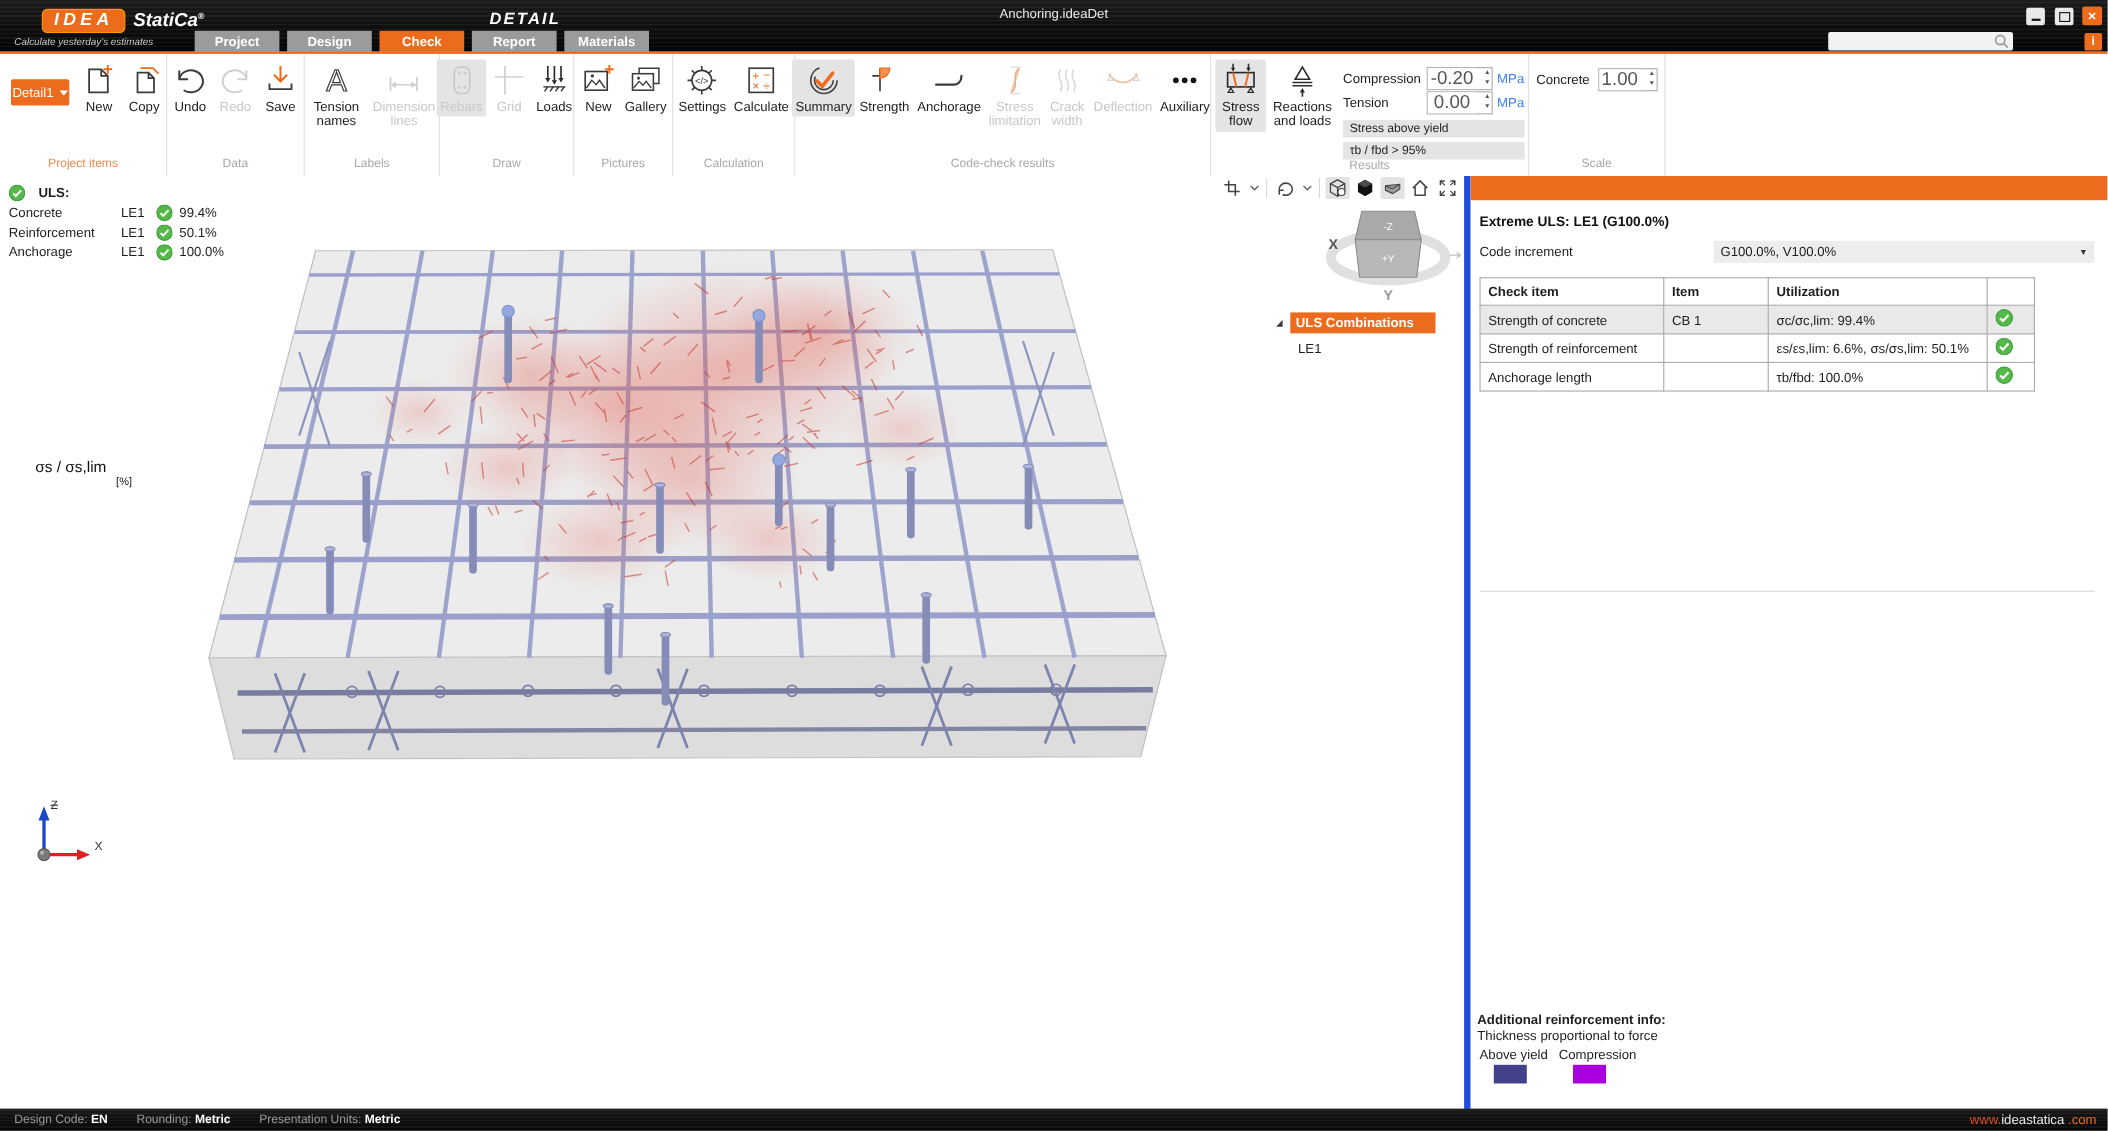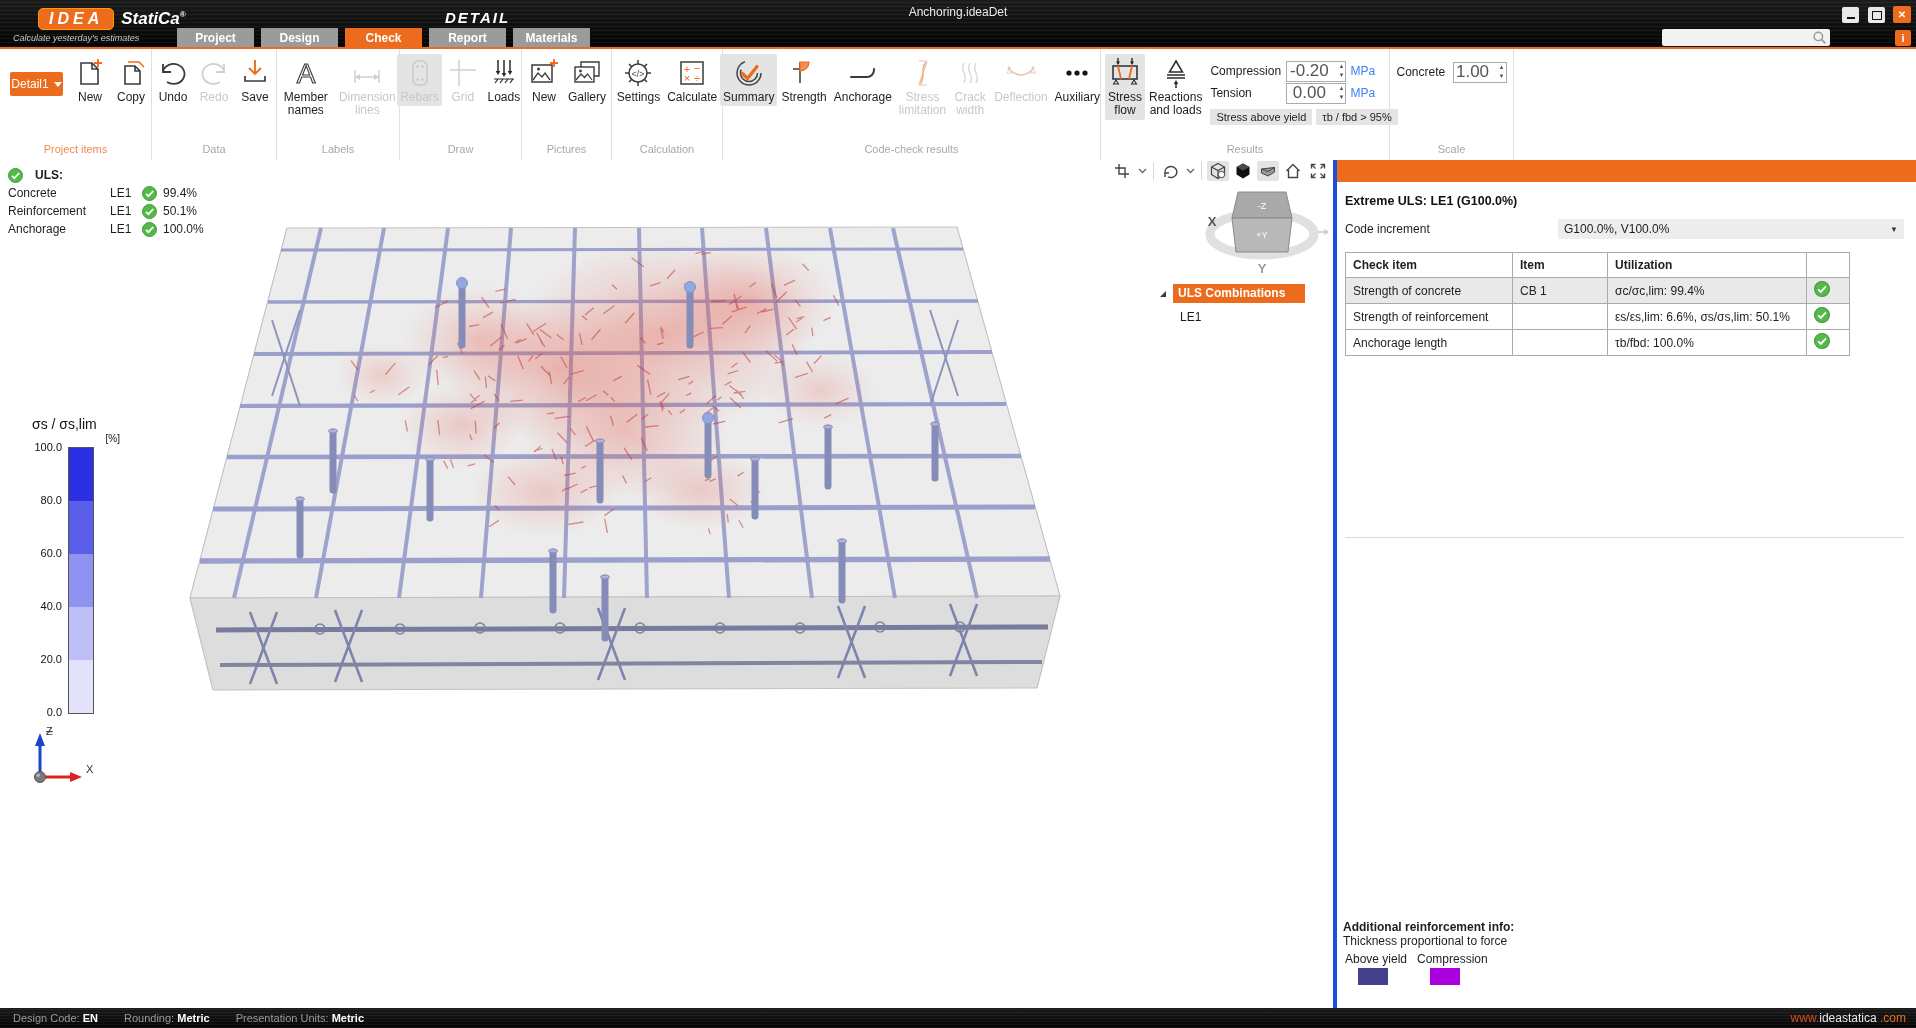--- a/index.html
+++ b/index.html
@@ -56,26 +56,26 @@
     border-radius:2px;display:flex;align-items:center;justify-content:center;gap:5px;cursor:pointer;}
   .results-col{display:flex;flex-direction:column;padding-top:6px;margin-left:4px;}
   .num-row{display:flex;align-items:center;gap:4px;height:22px;}
   .num-row .nlbl{width:72px;font-size:12px;color:#1e1e1e;}
   .spin{position:relative;width:58px;height:19px;border:1px solid #ababab;background:#fff;}
   .spin input{width:40px;height:17px;border:none;outline:none;text-align:center;font-size:17px;
     font-family:"Liberation Sans",sans-serif;color:#555;}
   .spin .arrows{position:absolute;right:1px;top:0;display:flex;flex-direction:column;font-size:6px;
     color:#555;line-height:9px;cursor:pointer;}
   .unit{font-size:12px;color:#3b82f6;}
-  .toggle-row{display:flex;gap:4px;margin-top:5px;}
+  .toggle-row{display:flex;gap:4px;margin-top:5px;flex-direction:column;}
   .togglebtn{background:#e4e4e4;font-size:11px;color:#1e1e1e;padding:2px 6px;white-space:nowrap;cursor:pointer;}
 
   
   .main{position:absolute;left:0;top:160px;width:1916px;height:848px;display:flex;}
-  .viewport{position:relative;width:1337px;height:848px;background:#fff;border-right:4px solid #1d4ed8;box-sizing:border-box;}
+  .viewport{position:relative;width:1337px;height:848px;background:#fff;border-right:6px solid #1d4ed8;box-sizing:border-box;}
   .scene{position:absolute;left:0;top:0;}
   .vptools{position:absolute;right:4px;top:0;height:22px;display:flex;align-items:center;gap:3px;}
   .vtb{width:22px;height:20px;display:flex;align-items:center;justify-content:center;border-radius:2px;cursor:pointer;}
   .vtb.sel{background:#e3e3e3;}
   .vsep{width:1px;height:18px;background:#d8d8d8;margin:0 2px;}
 
   .uls-summary{position:absolute;left:8px;top:6px;font-size:12px;color:#1e1e1e;}
   .uls-row{display:flex;align-items:center;height:18px;gap:6px;}
   .uls-name{width:96px;}
   .uls-case{width:26px;}
@@ -229,21 +229,21 @@
       </div>
       <div class="glabel">Data</div>
     </div>
 
     <div class="rgroup" style="width:123px">
       <div class="content">
         <div class="rbtn" style="width:54px">
           <svg class="ic" viewBox="0 0 34 34">
             <text x="17" y="27" text-anchor="middle" font-size="28" font-family="Liberation Sans,sans-serif" fill="none" stroke="#3b3b3b" stroke-width="1.1">A</text>
           </svg>
-          <span class="lbl">Member names</span>
+          <span class="lbl">Tension names</span>
         </div>
         <div class="rbtn dis" style="width:60px">
           <svg class="ic" viewBox="0 0 34 34">
             <path d="M5,21 h24 M5,14 v13 M29,14 v13" fill="none" stroke="#cfcfcf" stroke-width="1.5"></path>
             <path d="M5,21 l5,-3 v6 z M29,21 l-5,-3 v6 z" fill="#cfcfcf"></path>
           </svg>
           <span class="lbl">Dimension lines</span>
         </div>
       </div>
       <div class="glabel">Labels</div>
@@ -671,35 +671,20 @@
               <circle cx="7.5" cy="7.5" r="7" fill="#54b948" stroke="#3f9e3f"></circle>
               <path d="M4,7.8 l2.4,2.4 L11.2,5" fill="none" stroke="#fff" stroke-width="1.8"></path>
             </svg>
           <span>100.0%</span>
         </div>
       </div>
 
       <div class="legend">
         <div class="legend-title">σs / σs,lim</div>
         <div class="legend-unit">[%]</div>
-        <div class="legend-body">
-          <div class="legend-bar">
-              <div style="background: rgb(44, 47, 226);"></div>
-              <div style="background: rgb(90, 94, 235);"></div>
-              <div style="background: rgb(143, 146, 241);"></div>
-              <div style="background: rgb(189, 191, 246);"></div>
-              <div style="background: rgb(226, 227, 251);"></div>
-            </div>
-          <span class="tick" style="top:-6px">100.0</span>
-          <span class="tick" style="top:47px">80.0</span>
-          <span class="tick" style="top:100px">60.0</span>
-          <span class="tick" style="top:153px">40.0</span>
-          <span class="tick" style="top:206px">20.0</span>
-          <span class="tick" style="top:259px">0.0</span>
-        </div>
       </div>
 
       <svg class="navcube" width="134" height="102" viewBox="0 0 134 102">
         <ellipse cx="64" cy="60" rx="52" ry="21" fill="none" stroke="#dadada" stroke-width="9" opacity="0.85"></ellipse>
         <path d="M120,58 h10 M130,58 l-4,-2.5 M130,58 l-4,2.5" stroke="#c9c9c9" stroke-width="1.3" fill="none"></path>
         <polygon points="40,18 88,18 94,44 34,44" fill="#a9a9a9" stroke="#8a8a8a"></polygon>
         <polygon points="34,44 94,44 90,78 38,78" fill="#b8b8b8" stroke="#8a8a8a"></polygon>
         <text x="64" y="35" text-anchor="middle" font-size="9" fill="#fff" font-family="Liberation Sans,sans-serif">-Z</text>
         <text x="64" y="64" text-anchor="middle" font-size="9" fill="#fff" font-family="Liberation Sans,sans-serif">+Y</text>
         <text x="14" y="52" text-anchor="middle" font-size="13" font-weight="bold" fill="#555" font-family="Liberation Sans,sans-serif">X</text>

